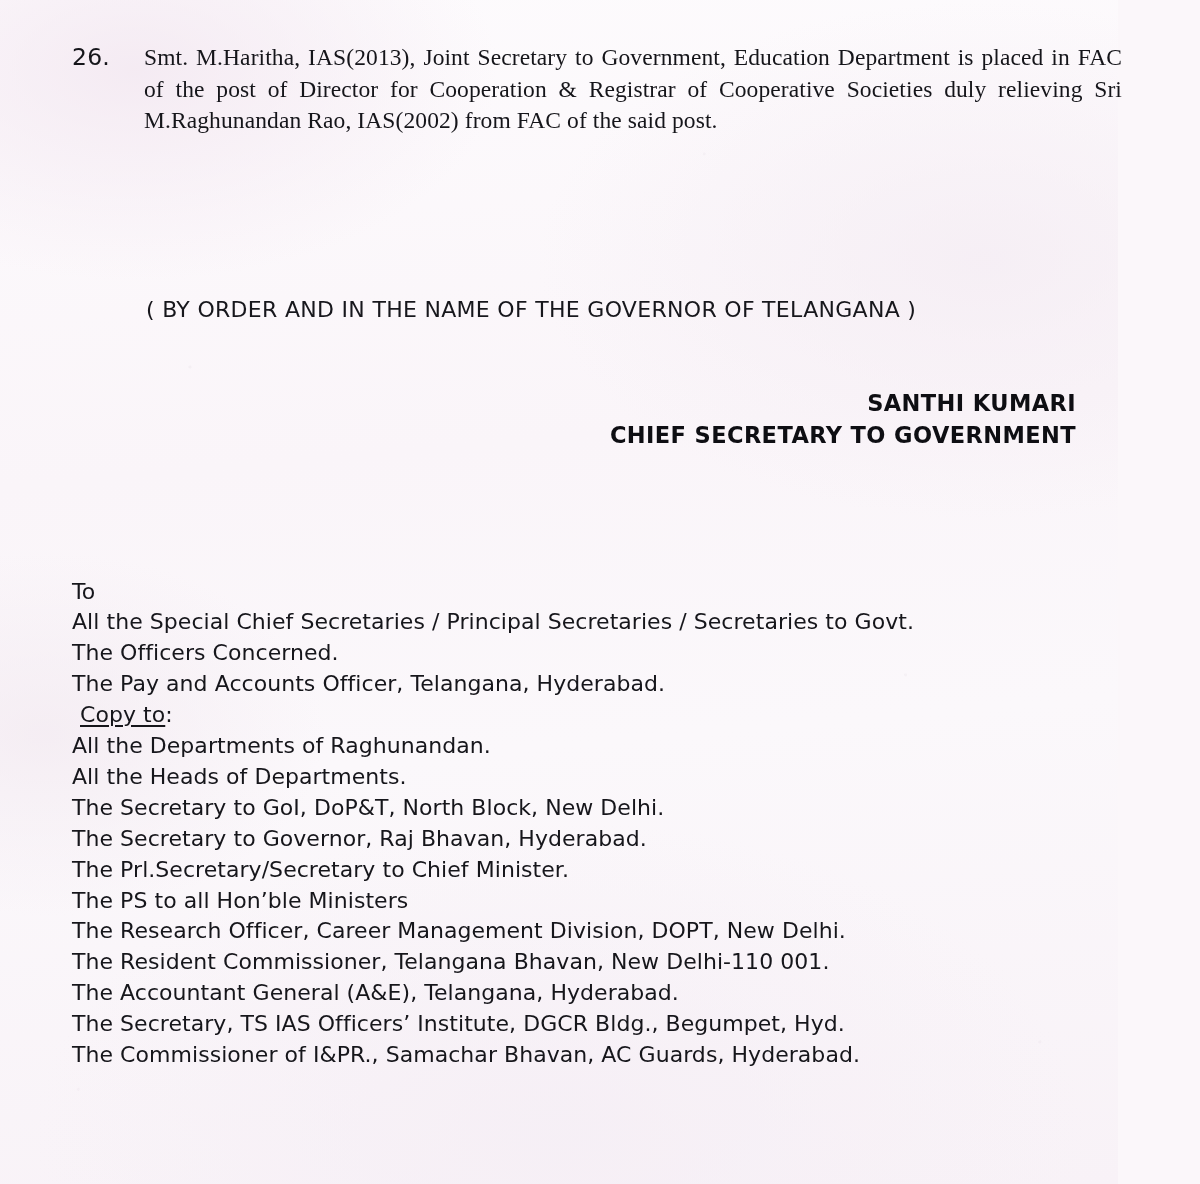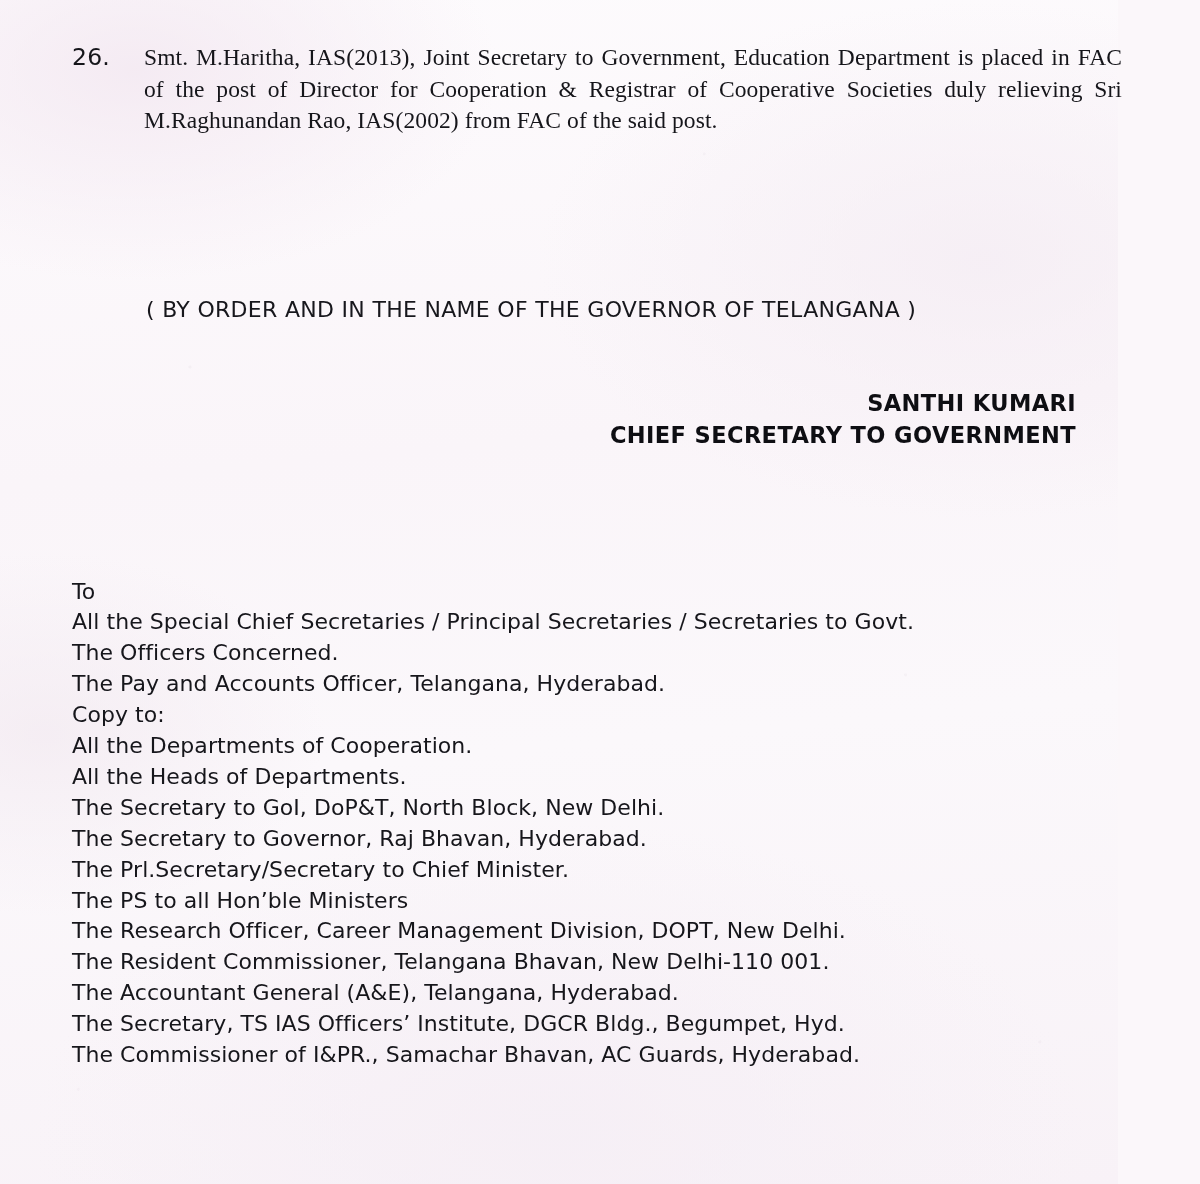--- a/index.html
+++ b/index.html
@@ -107,22 +107,24 @@
     width: 1070px;
   }
   .dist-line {
     font-size: 22px;
     line-height: 30.9px;
     white-space: nowrap;
     color: #16161b;
     letter-spacing: .05px;
   }
   .dist-line .u {
+    text-decoration: underline;
     text-decoration-thickness: 2px;
     text-underline-offset: 3px;
+    margin-left: 8px;
   }
 </style>
 </head>
 <body>
 
 <div id="page">
 
   <div class="clause">
     <div class="clause-number">26.</div>
     <div class="clause-body">Smt. M.Haritha, IAS(2013), Joint Secretary to Government, Education Department  is placed in FAC of the post of Director for Cooperation &amp; Registrar of Cooperative Societies duly relieving Sri M.Raghunandan Rao, IAS(2002) from FAC of the said post.</div>
@@ -145,21 +147,21 @@
     <div class="dist-line">
       <span>The Officers Concerned.</span>
     </div>
     <div class="dist-line">
       <span>The Pay and Accounts Officer, Telangana, Hyderabad.</span>
     </div>
 
     <div class="dist-line"><span class="u">Copy to</span><span>:</span></div>
 
     <div class="dist-line">
-      <span>All the Departments of Cooperation.</span>
+      <span>All the Departments of Raghunandan.</span>
     </div>
     <div class="dist-line">
       <span>All the Heads of Departments.</span>
     </div>
     <div class="dist-line">
       <span>The Secretary to GoI, DoP&amp;T, North Block, New Delhi.</span>
     </div>
     <div class="dist-line">
       <span>The Secretary to Governor, Raj Bhavan, Hyderabad.</span>
     </div>

